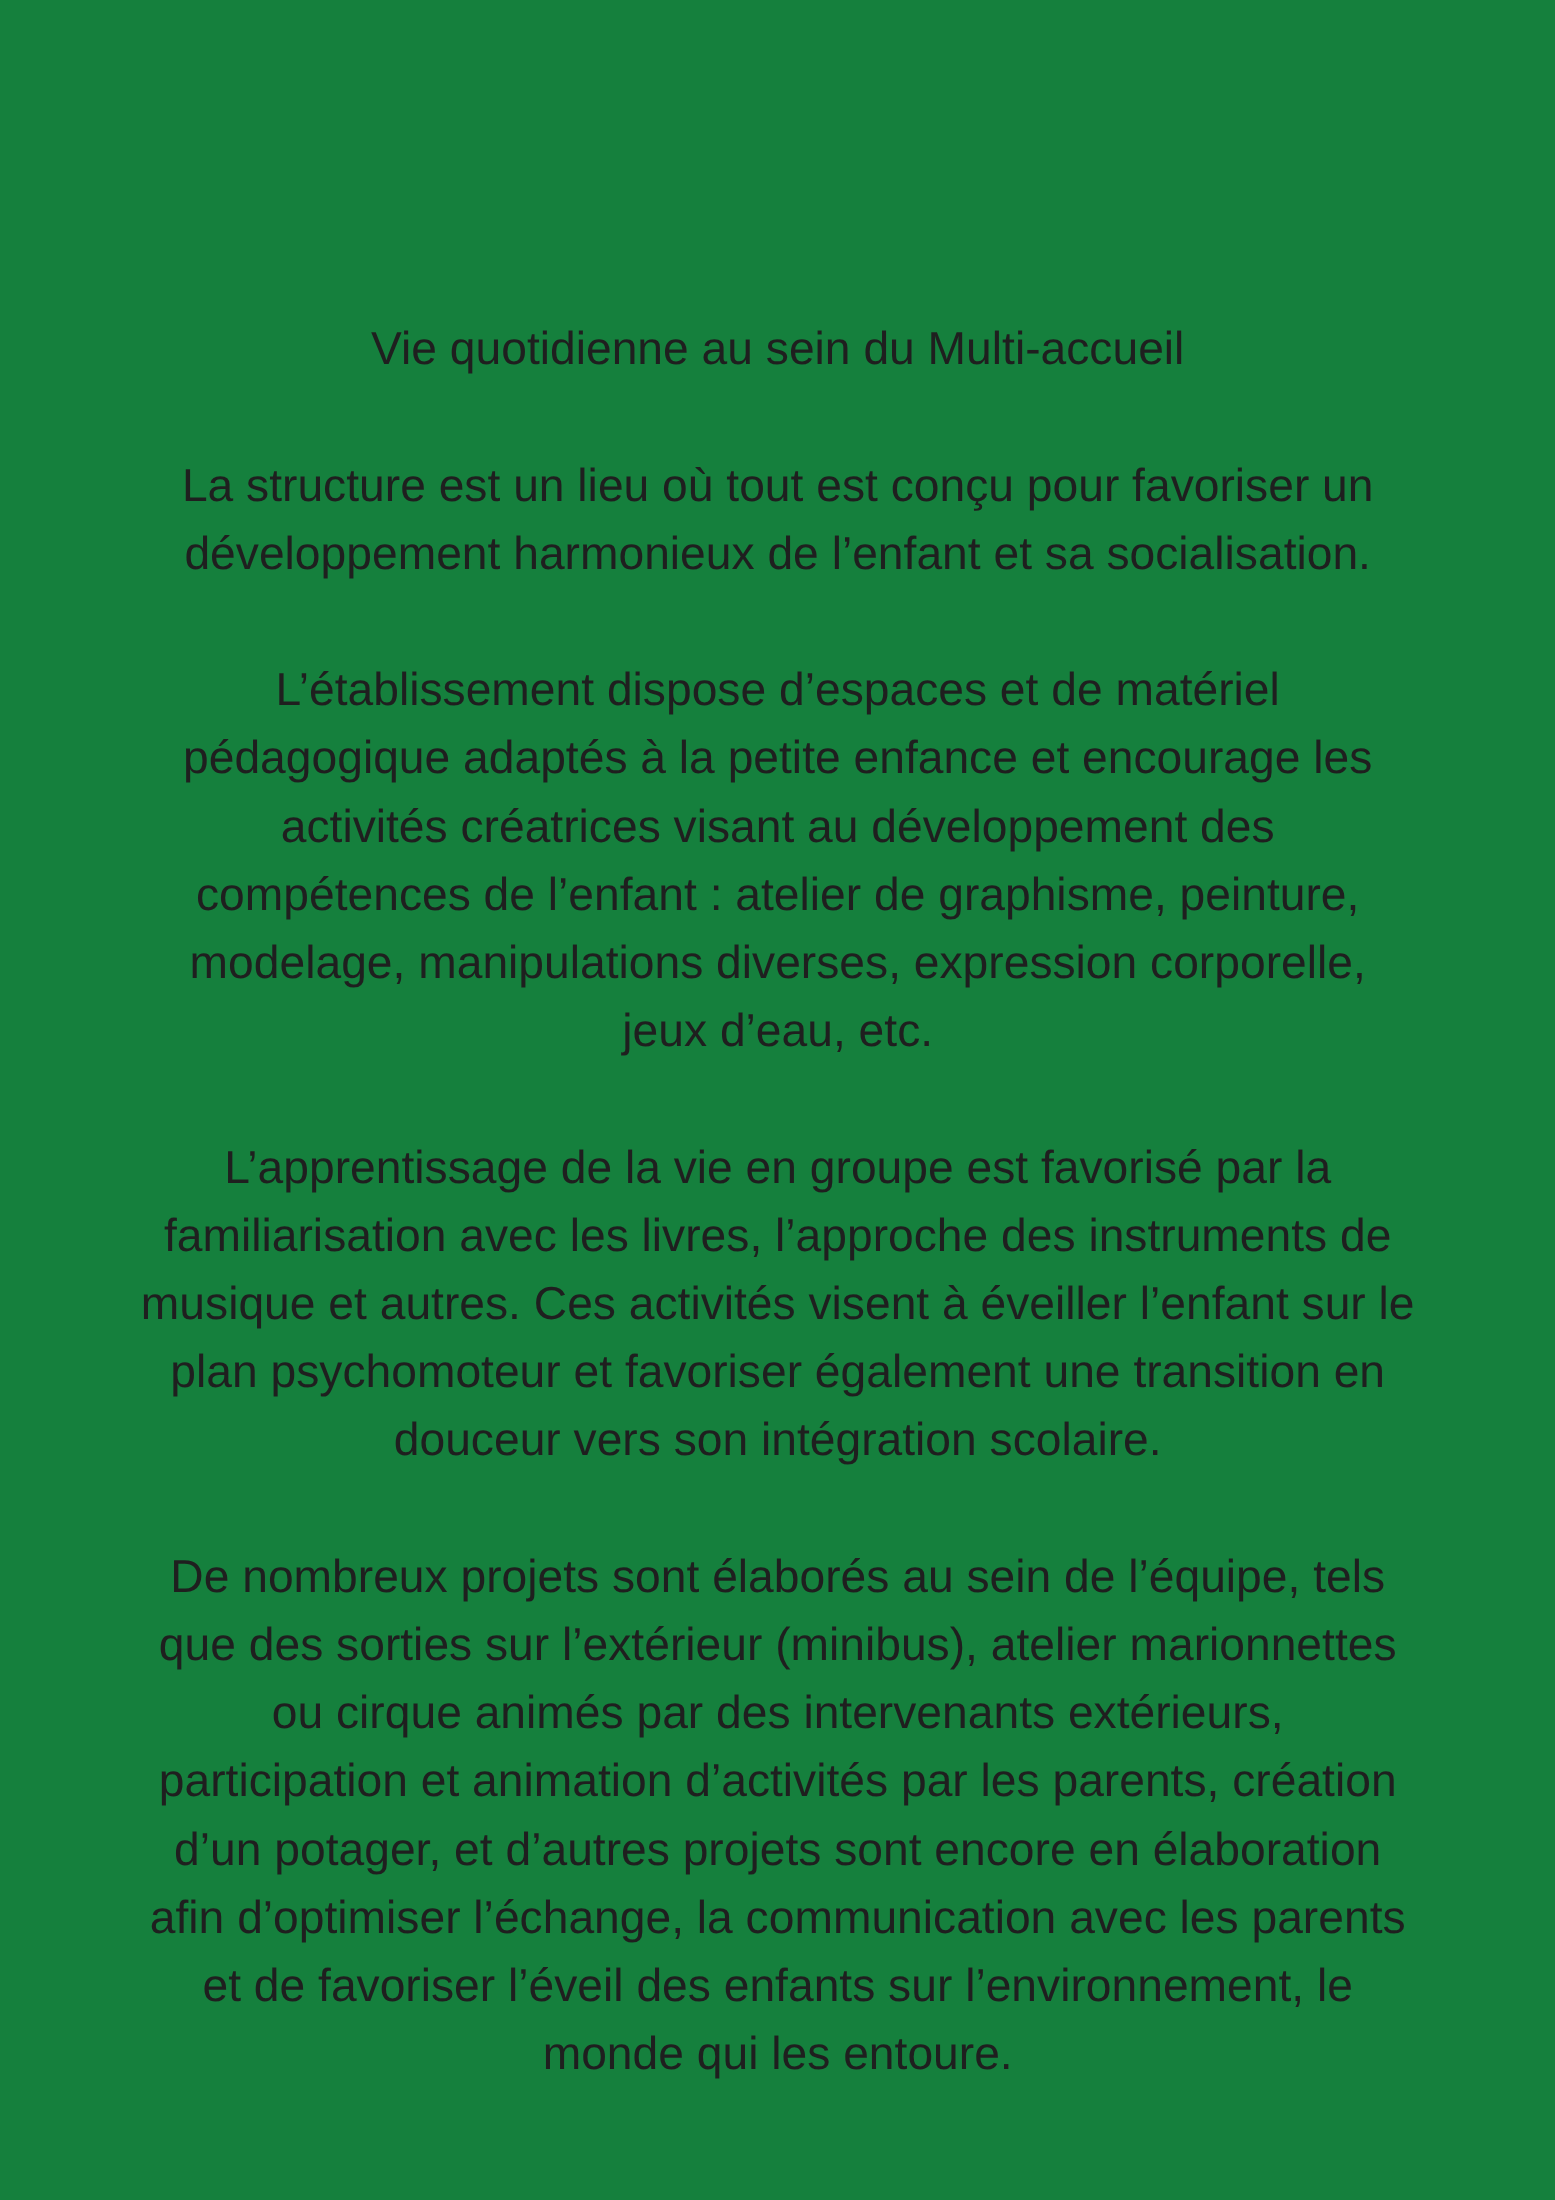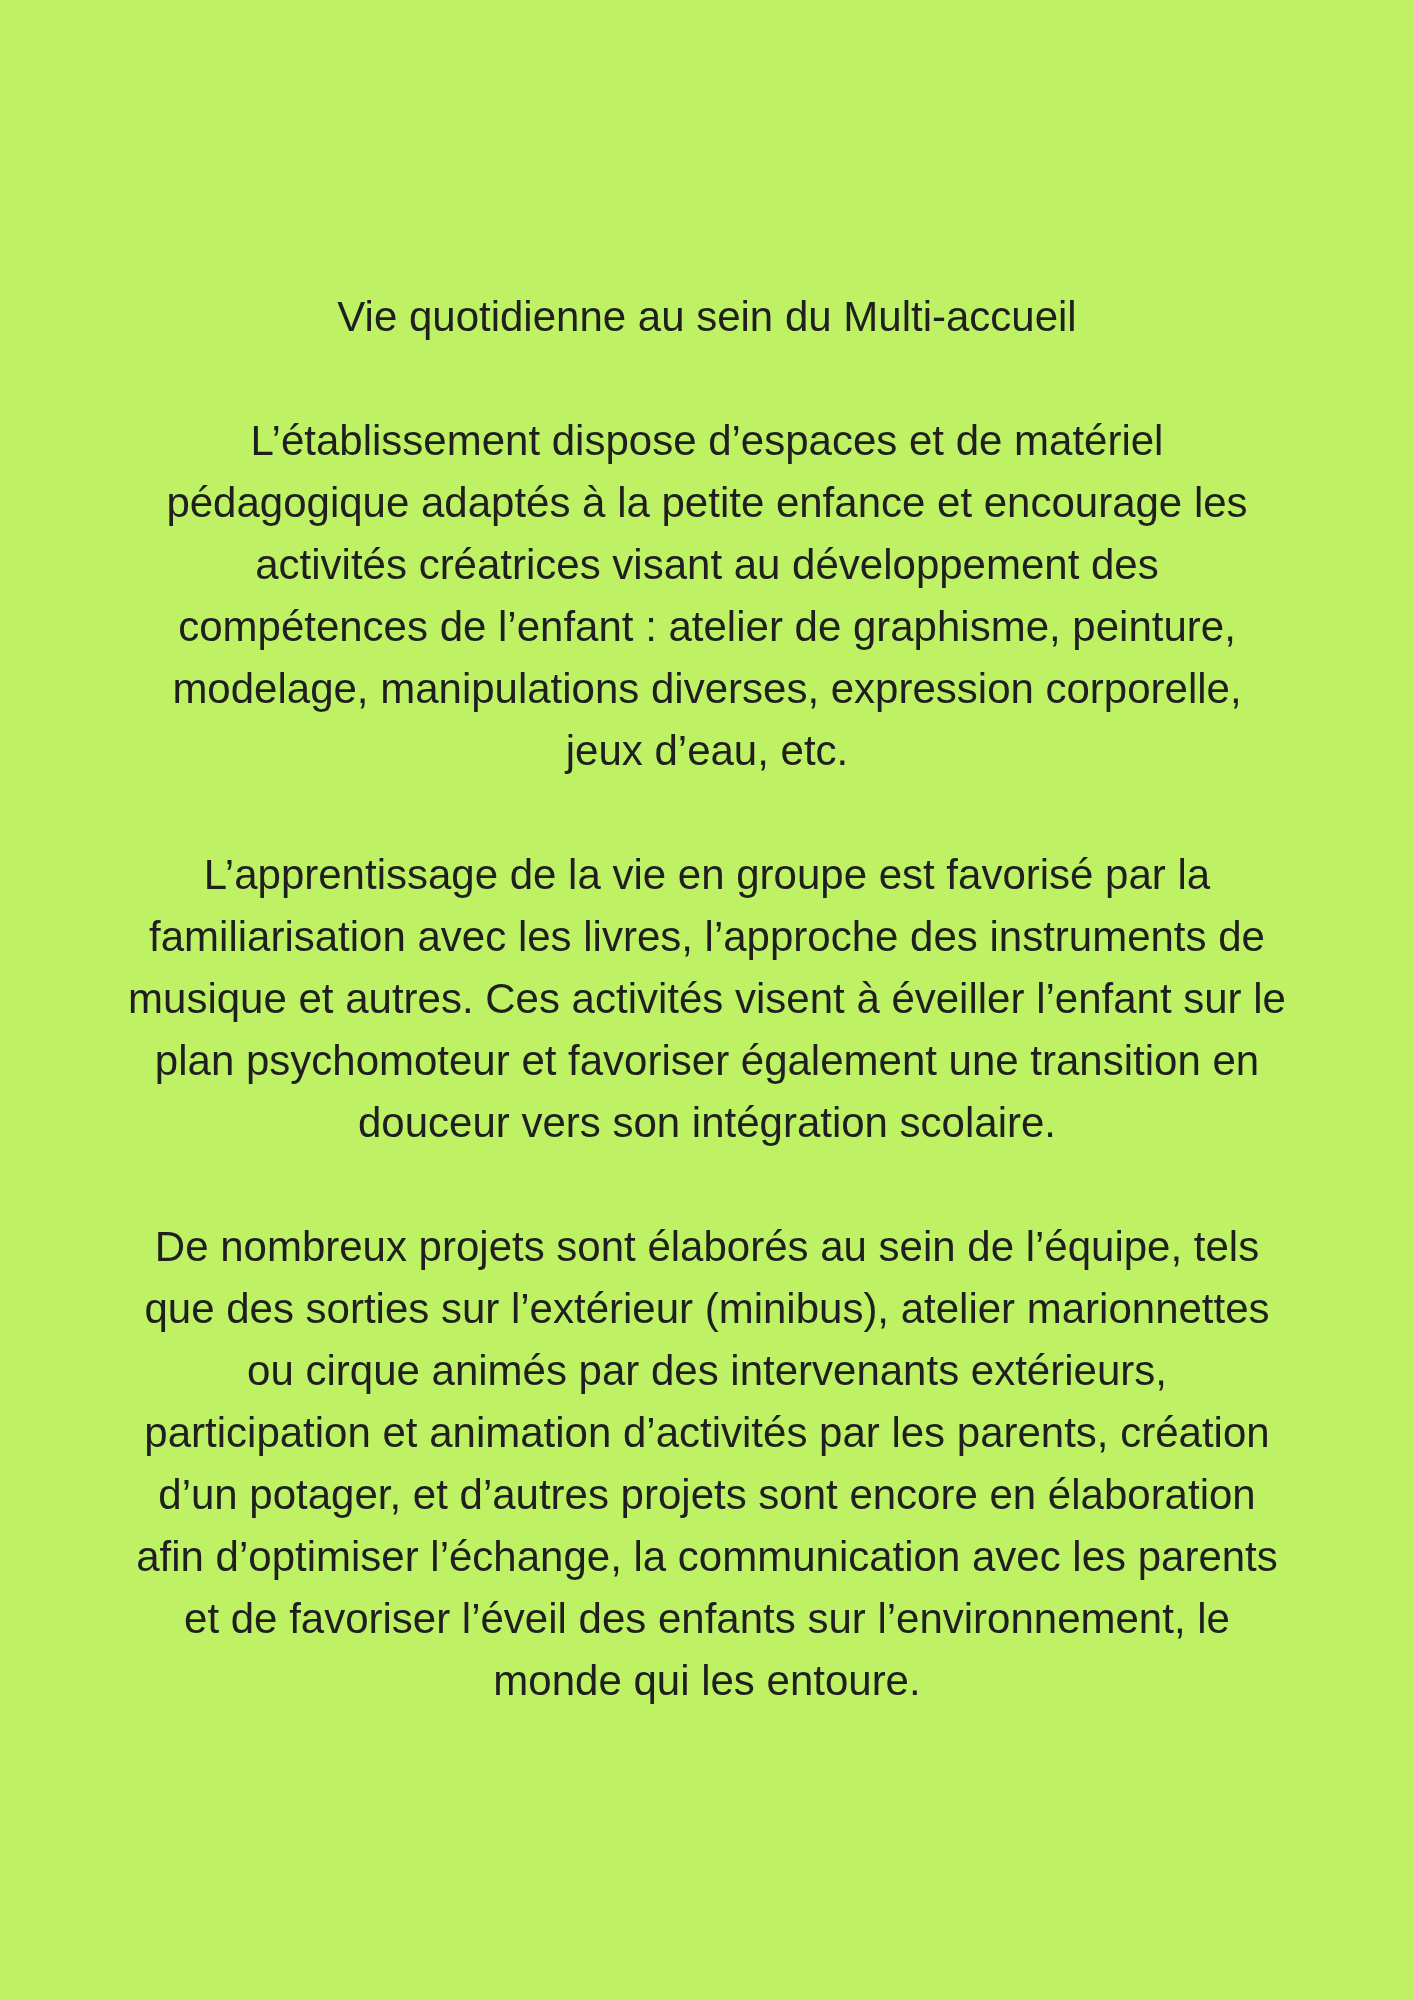--- a/index.html
+++ b/index.html
@@ -11,21 +11,21 @@
     width: 1414px;
     height: 2000px;
     overflow: hidden;
     font-family: "Liberation Sans", sans-serif;
   }
   .page {
     box-sizing: border-box;
     width: 1414px;
     height: 2000px;
     padding: 224px 16px 0 16px;
-    background: #bef264;
+    background: #15803d;
   }
   .text-block {
     margin: 0 auto;
     max-width: 1382px;
     text-align: center;
     color: #1f1f1f;
     font-size: 42px;
     line-height: 62px;
     font-weight: 400;
     white-space: pre-line;
@@ -38,20 +38,22 @@
     line-height: inherit;
     font-weight: inherit;
   }
 </style>
 </head>
 <body>
 
 <main class="page">
   <section class="text-block">
     <h1>Vie quotidienne au sein du Multi-accueil</h1>
+    <p>La structure est un lieu où tout est conçu pour favoriser un
+développement harmonieux de l’enfant et sa socialisation.</p>
     <p>L’établissement dispose d’espaces et de matériel
 pédagogique adaptés à la petite enfance et encourage les
 activités créatrices visant au développement des
 compétences de l’enfant : atelier de graphisme, peinture,
 modelage, manipulations diverses, expression corporelle,
 jeux d’eau, etc.</p>
     <p>L’apprentissage de la vie en groupe est favorisé par la
 familiarisation avec les livres, l’approche des instruments de
 musique et autres. Ces activités visent à éveiller l’enfant sur le
 plan psychomoteur et favoriser également une transition en

